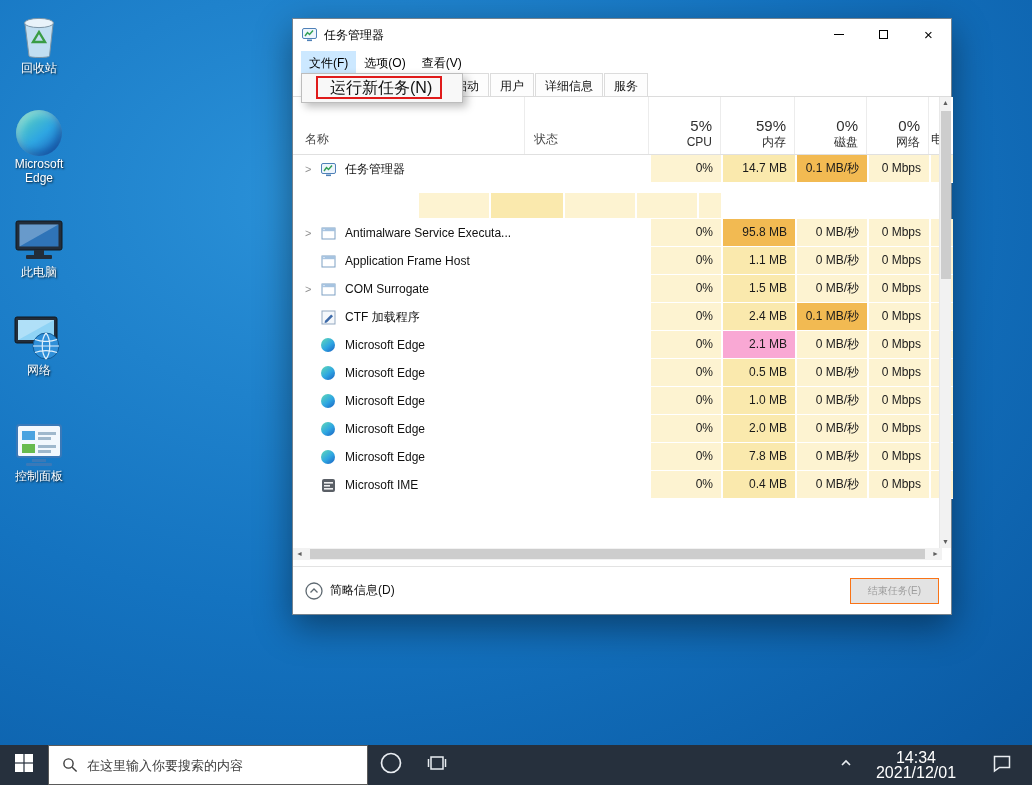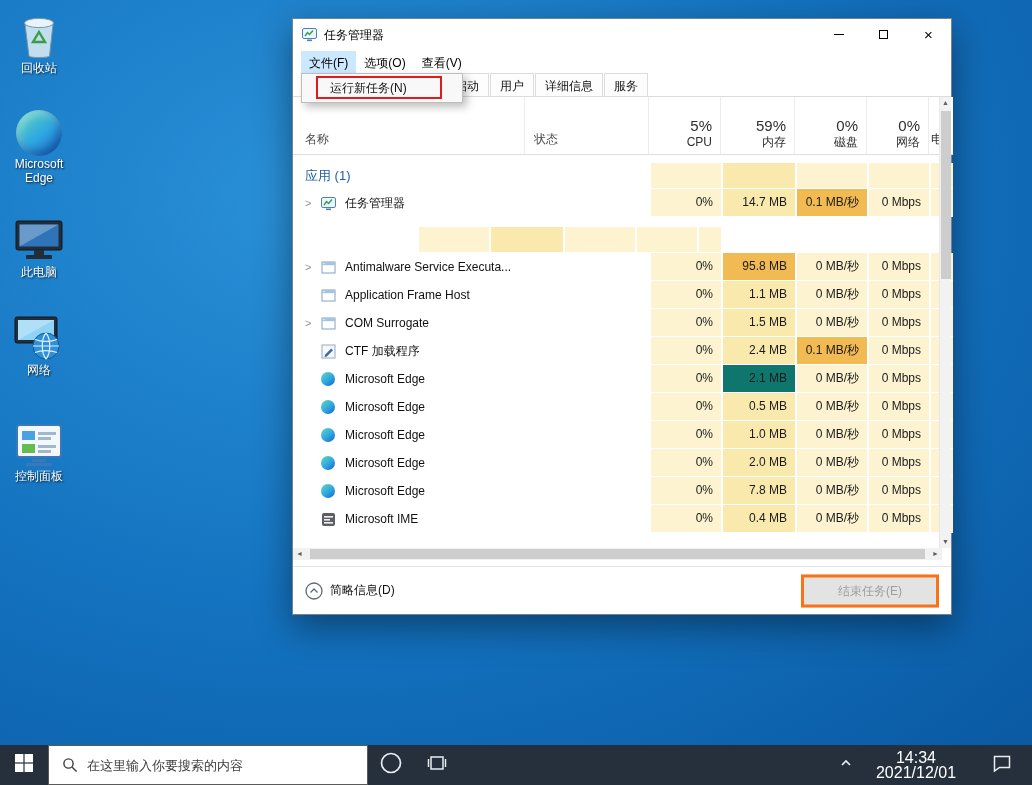--- a/index.html
+++ b/index.html
@@ -65,26 +65,26 @@
   .sb-arrow { font-size:7px; color:#5f5f5f; line-height:12px; flex:none; padding:0 3px; }
   .hthumb { height:10px; background:#cdcdcd; flex:1; margin:0 4px; }
   .vthumb { width:10px; height:168px; background:#cdcdcd; margin-top:2px; }
   .vsp { flex:1; }
 
   .tm-footer { position:absolute; left:0; right:0; bottom:0; height:48px; border-top:1px solid #e3e3e3; background:#fff; }
   .tm-details-toggle { position:absolute; left:12px; top:50%; transform:translateY(-50%); display:flex; align-items:center; }
   .tm-details-toggle .circ { display:inline-flex; margin-right:7px; }
   .tm-details-toggle .dlab { font-size:12px; color:#111; }
   .tm-endtask { position:absolute; right:12px; top:50%; transform:translateY(-50%);
-                font-size:12px; font-family:inherit; padding:5px 34px; background:#e3e3e3;
-                border:3px solid #f97316; color:#9d9d9d; }
+                font-size:10px; font-family:inherit; padding:5px 17px; background:#e3e3e3;
+                border:1px solid #f97316; color:#9d9d9d; }
 
   .tm-dropdown { position:absolute; left:8px; top:54px; width:162px; background:#f8f8f8;
                  border:1px solid #bdbdbd; box-shadow:4px 4px 8px rgba(0,0,0,.25); padding:2px 0; z-index:40; }
-  .dd-item { position:relative; height:24px; line-height:24px; font-size:12px; padding-left:28px; color:#111; }
+  .dd-item { position:relative; height:24px; line-height:24px; font-size:16px; padding-left:28px; color:#111; }
   .red-box { position:absolute; left:14px; top:0; width:126px; height:23px; border:2px solid #e01b1b; pointer-events:none; }
 
   
   .taskbar { position:absolute; left:0; bottom:0; width:1032px; height:40px; background:#26303d; display:flex; align-items:stretch; }
   .tb-start { width:48px; display:flex; align-items:center; justify-content:center; }
   .tb-search { width:320px; background:#fff; border:1px solid #5a5a5a; display:flex; align-items:center; }
   .tb-search .sico { display:inline-flex; margin:0 9px 0 13px; }
   .tb-search input { flex:1; border:none; outline:none; background:transparent; font-size:13px; font-family:inherit; color:#333; }
   .tb-search input::placeholder { color:#3d3d3d; opacity:1; }
   .tb-btn { width:46px; display:flex; align-items:center; justify-content:center; }
@@ -206,29 +206,20 @@
           <div class="pct">0%</div>
           <div class="lbl">磁盘</div>
         </div>
         <div class="hc usage c-net">
           <div class="pct">0%</div>
           <div class="lbl">网络</div>
         </div>
         <div class="hc c-pwr">电</div>
       </div>
     <div class="tm-rows" id="rows">
-        <div class="prow group">
-          <div class="cell c-name gname" style="color: rgb(29, 92, 158);">应用 (1)</div>
-          <div class="cell c-status"></div>
-          <div class="cell heat c-cpu" style="background: rgb(253, 243, 209);"></div>
-          <div class="cell heat c-mem" style="background: rgb(250, 233, 173);"></div>
-          <div class="cell heat c-disk" style="background: rgb(253, 243, 209);"></div>
-          <div class="cell heat c-net" style="background: rgb(253, 243, 209);"></div>
-          <div class="cell heat c-pwr" style="background: rgb(253, 243, 209);"></div>
-        </div>
         <div class="prow">
           <div class="cell c-name">
             <span class="chev">&gt;</span>
             <span class="picon">
               <svg width="15" height="15" viewBox="0 0 15 15">
                 <rect x="0.5" y="1.5" width="14" height="10" rx="1.5" fill="#eef5fc" stroke="#4f81b8"></rect>
                 <path d="M3 9 L5.5 5.5 L7.5 7.5 L11 3.5" fill="none" stroke="#2f9e52" stroke-width="1.4"></path>
                 <rect x="5" y="12.5" width="5" height="1.6" fill="#4f81b8"></rect>
               </svg>
             </span>
@@ -327,21 +318,21 @@
         <div class="prow">
           <div class="cell c-name">
             <span class="chev"></span>
             <span class="picon">
               <div class="edge-ball small"></div>
             </span>
             <span class="pname">Microsoft Edge</span>
           </div>
           <div class="cell c-status"></div>
           <div class="cell heat c-cpu" style="background: rgb(253, 243, 209);">0%</div>
-          <div class="cell heat c-mem" style="background: #0f766e;">2.1 MB</div>
+          <div class="cell heat c-mem" style="background: #f9a8d4;">2.1 MB</div>
           <div class="cell heat c-disk" style="background: rgb(253, 243, 209);">0 MB/秒</div>
           <div class="cell heat c-net" style="background: rgb(253, 243, 209);">0 Mbps</div>
           <div class="cell heat c-pwr" style="background: rgb(253, 243, 209);"></div>
         </div>
         <div class="prow">
           <div class="cell c-name">
             <span class="chev"></span>
             <span class="picon">
               <div class="edge-ball small"></div>
             </span>

